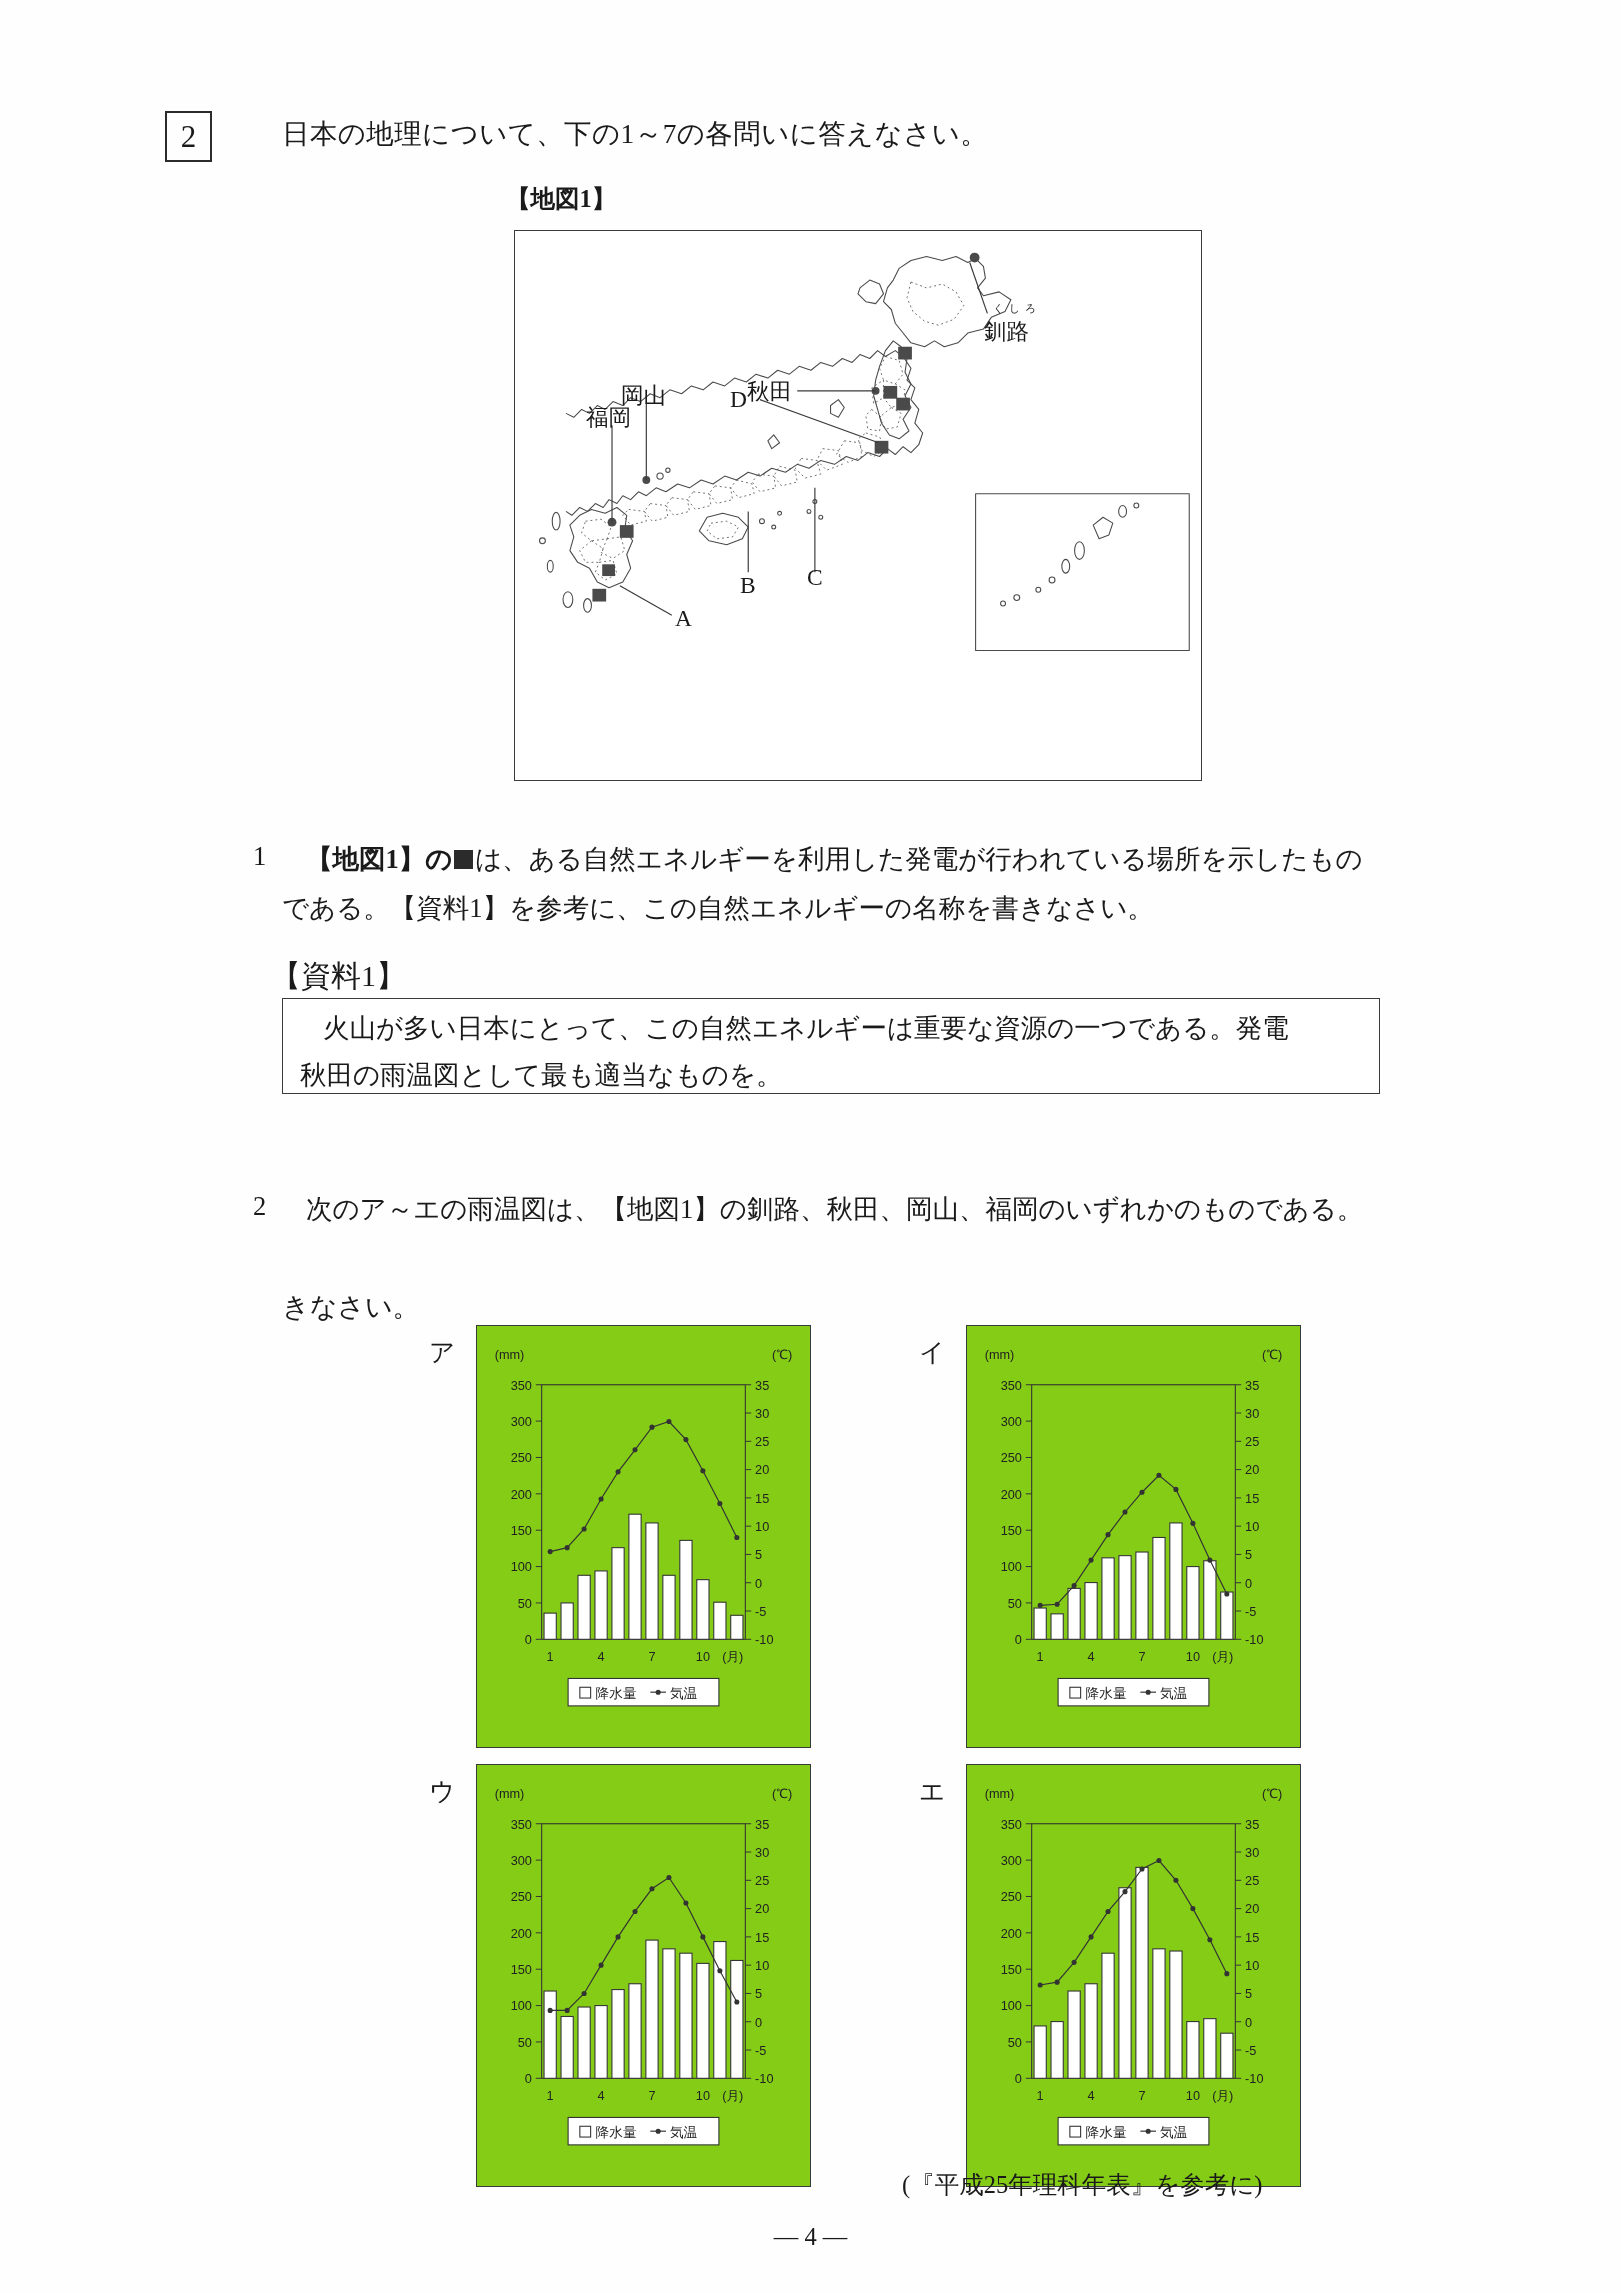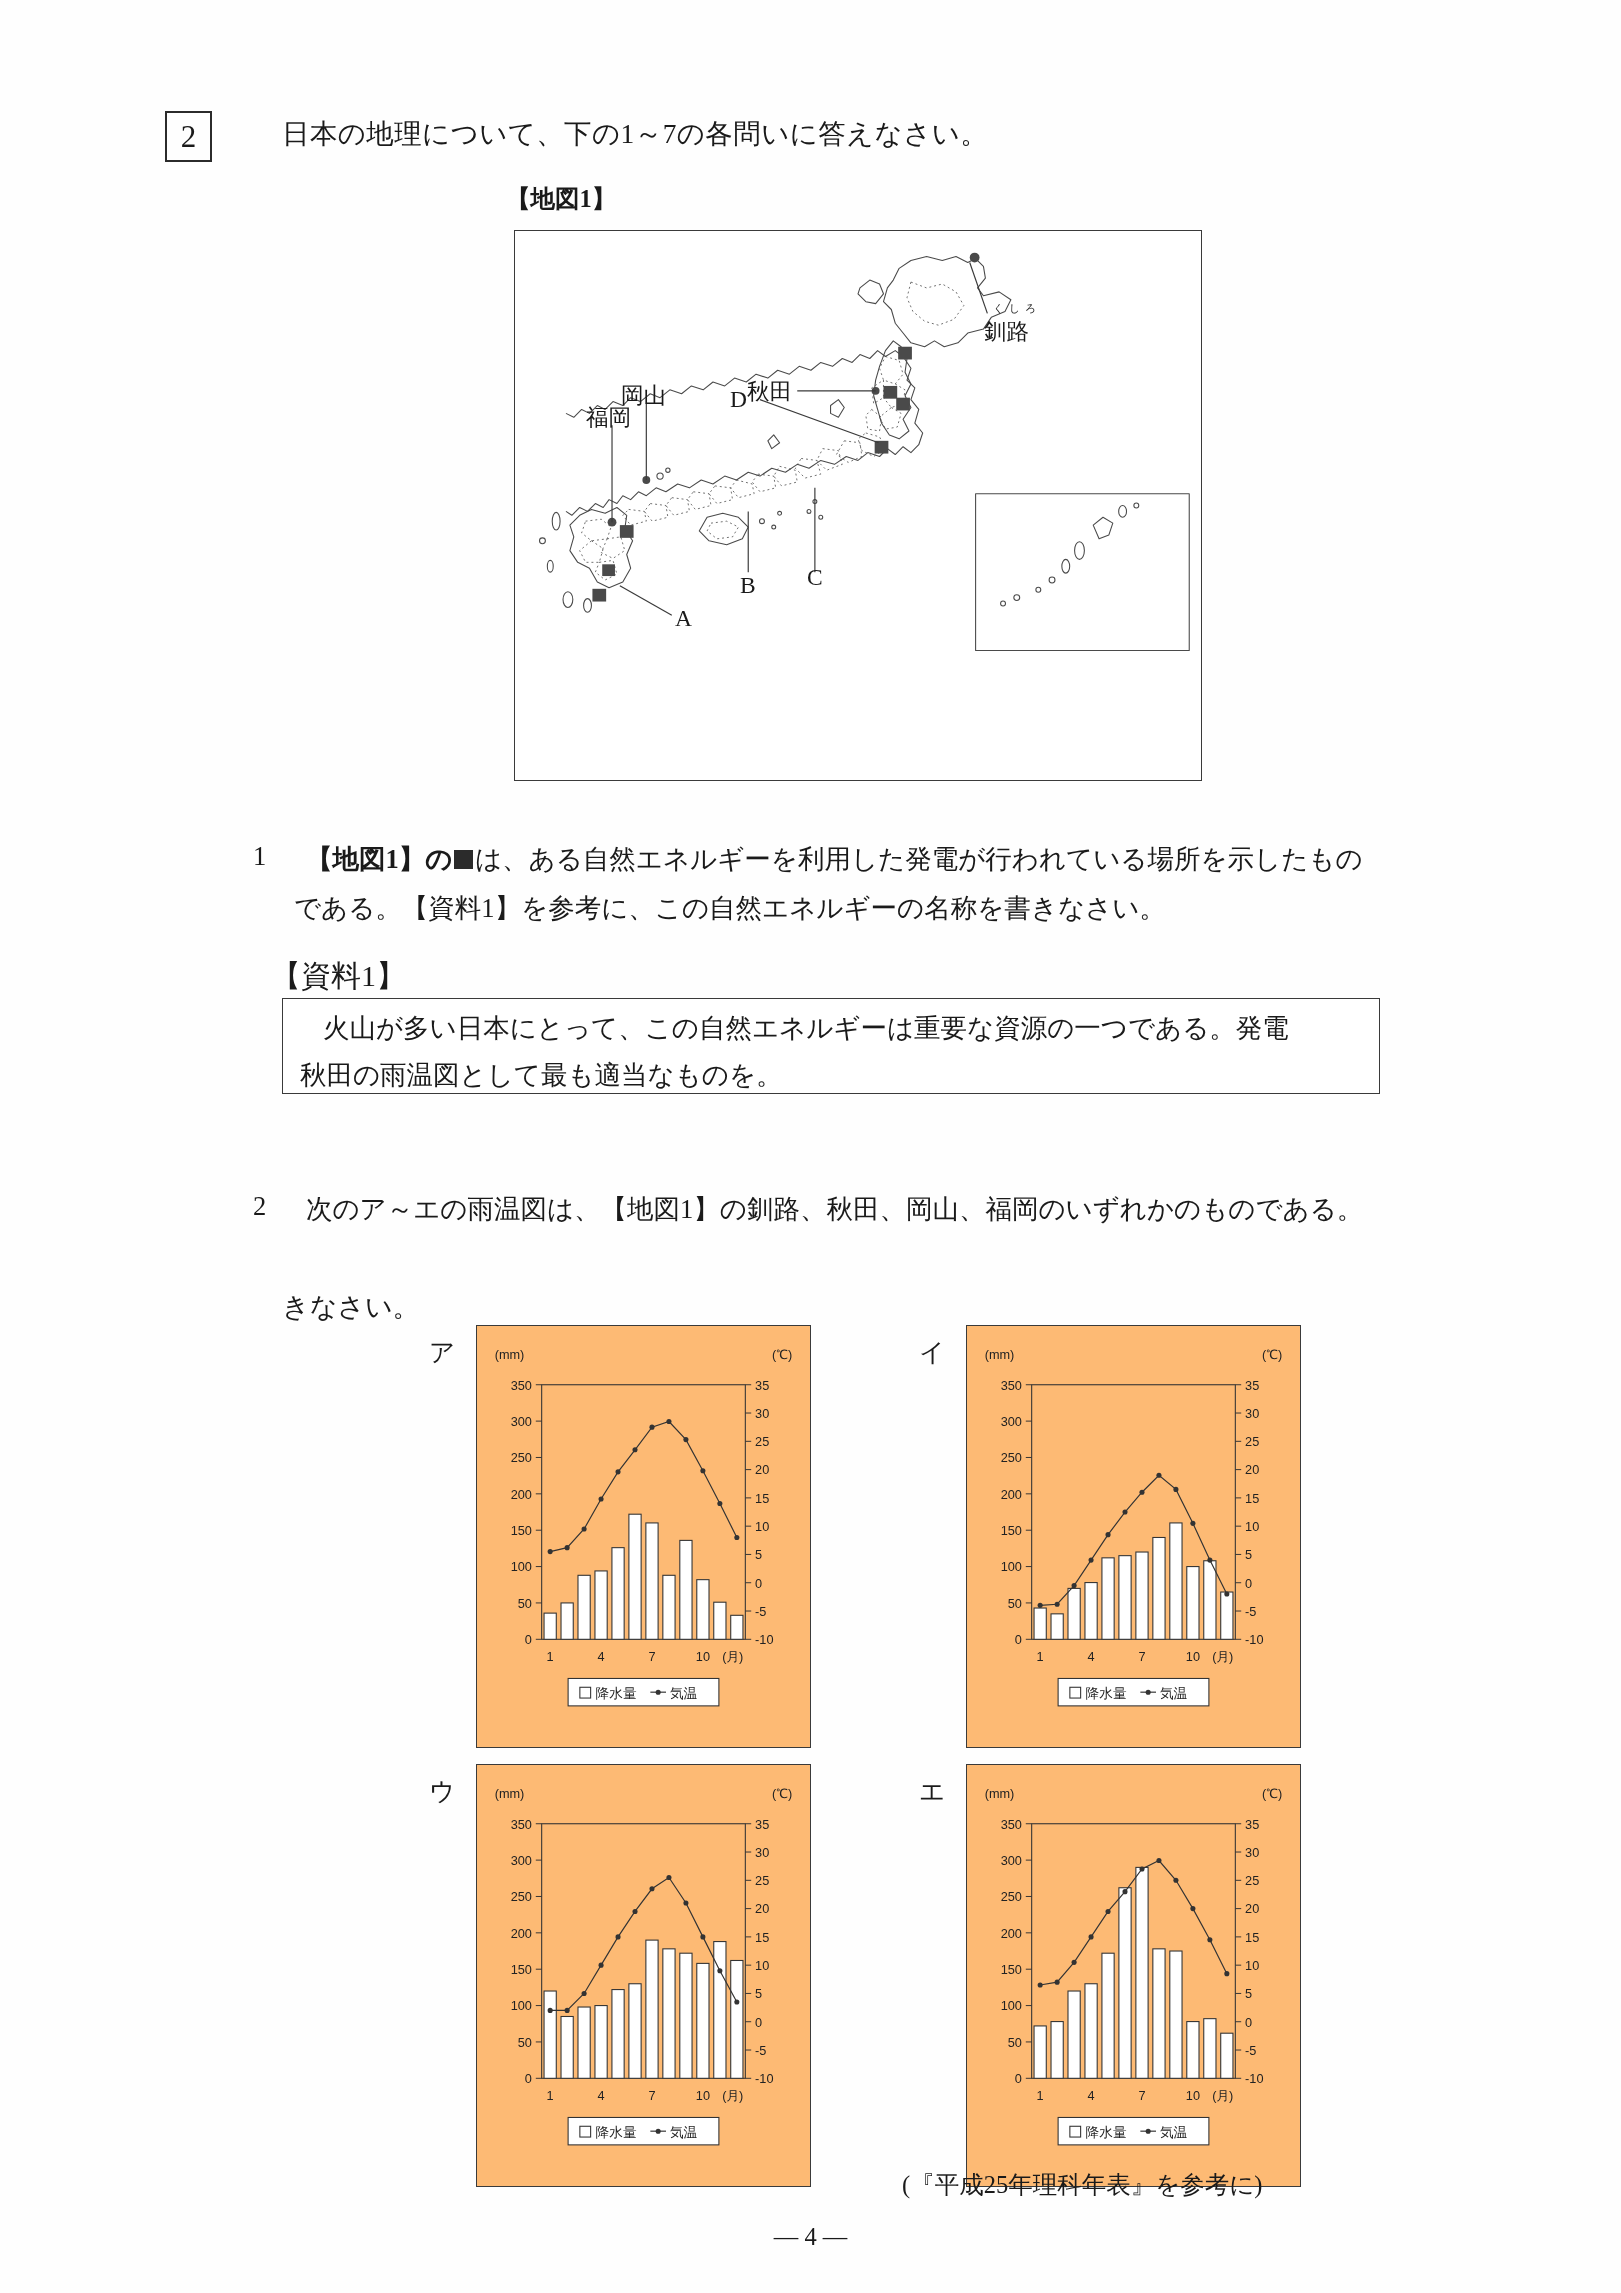--- a/index.html
+++ b/index.html
@@ -77,21 +77,20 @@
     top: 841px;
     font-size: 26.5px;
     white-space: nowrap;
   }
   .q1-l2 {
     position: absolute;
     left: 282px;
     top: 890px;
     font-size: 26.5px;
     white-space: nowrap;
-    margin-left: 12px;
   }
   .inline-square {
     display: inline-block;
     width: 18.6px;
     height: 18.6px;
     background: #2b2b2b;
     vertical-align: -1px;
     margin: 0 2px;
   }
   .bold-bracket { font-weight: bold; }
@@ -156,21 +155,21 @@
     font-size: 27px;
     white-space: nowrap;
   }
   .chart-letter {
     position: absolute;
     font-size: 25.5px;
   }
   .chart-box {
     position: absolute;
     border: 1.5px solid #3a3a3a;
-    background: #fdba74;
+    background: #84cc16;
     overflow: hidden;
     text-decoration: underline;
   }
   .chart-box svg { display: block; }
 
   
   .source-note {
     position: absolute;
     left: 902px;
     top: 2168px;

